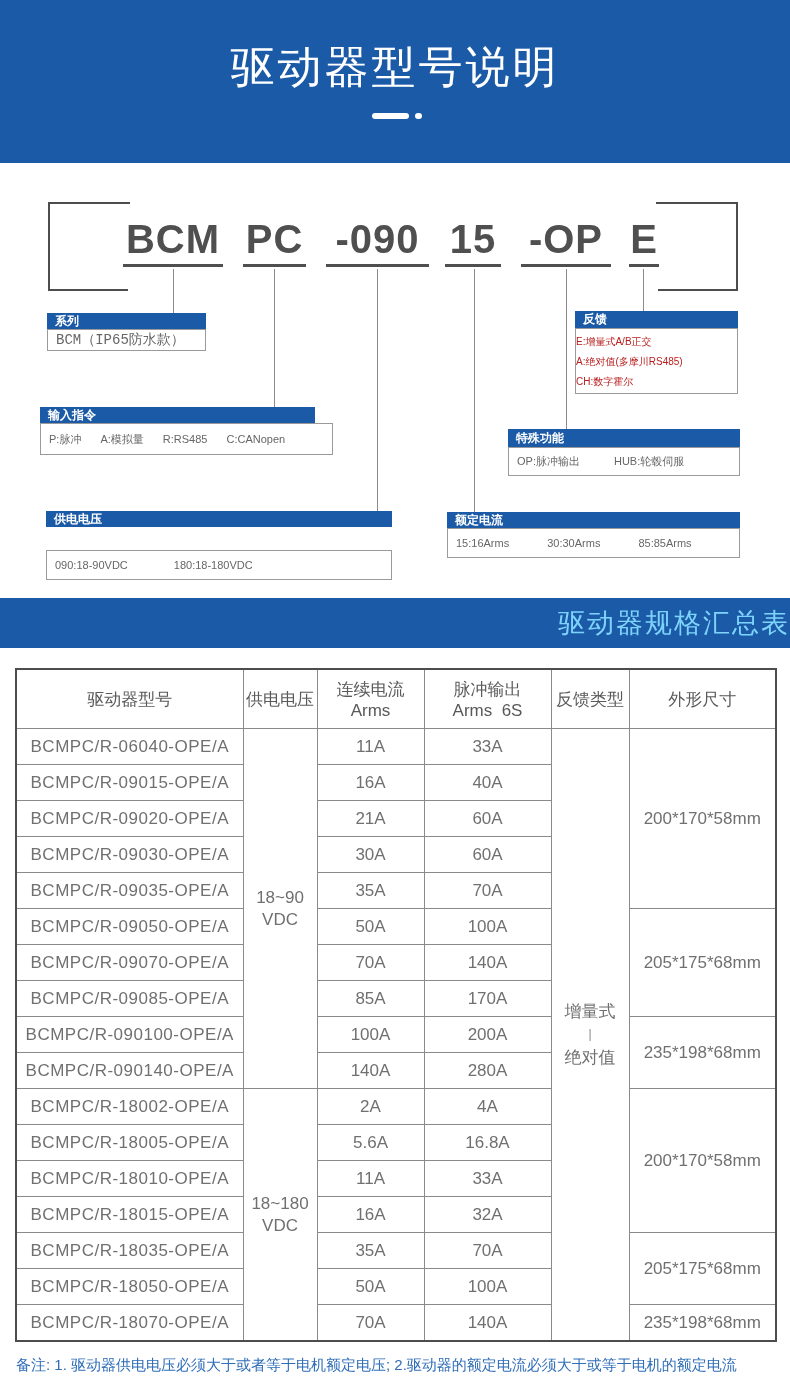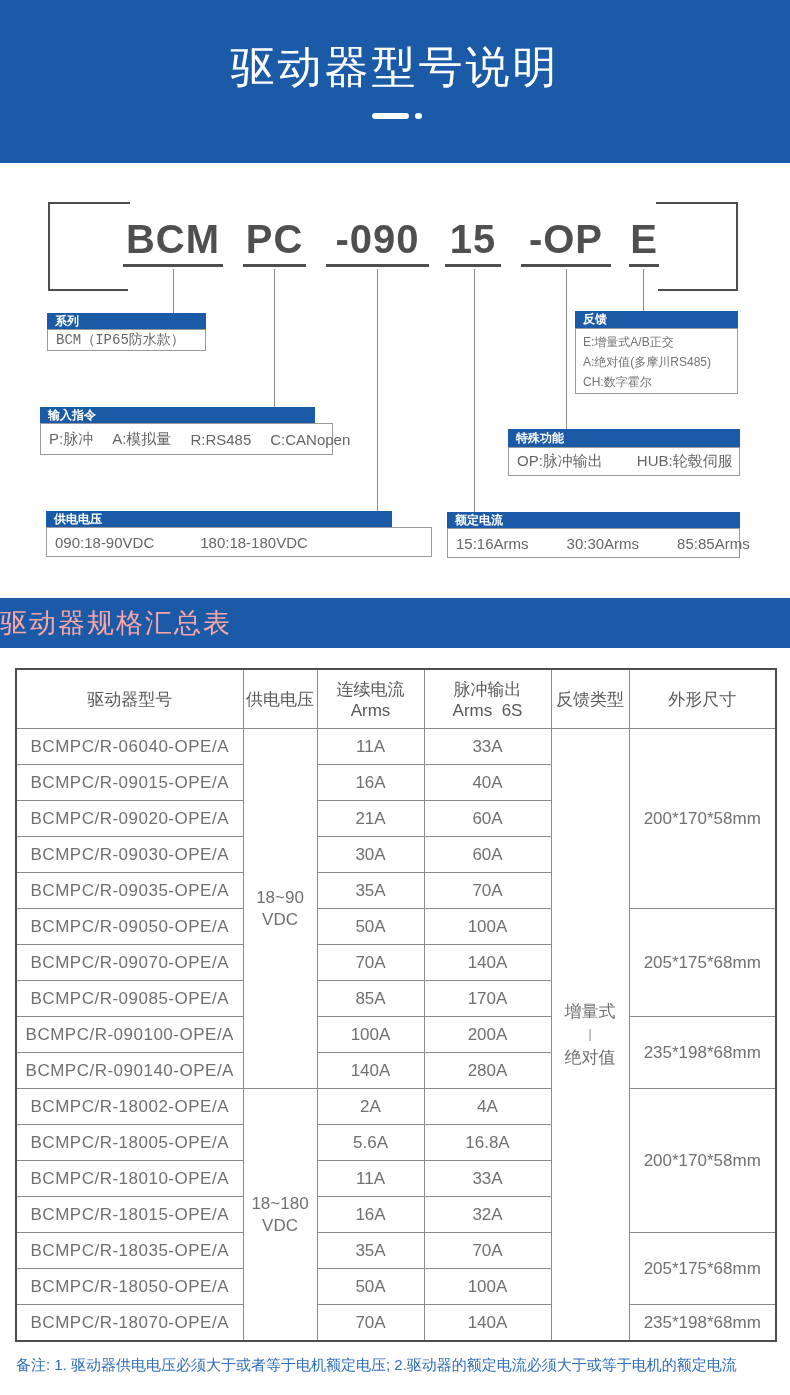--- a/index.html
+++ b/index.html
@@ -14,29 +14,29 @@
   .title-dot{position:absolute;left:415px;top:113px;width:7px;height:6px;border-radius:3px;background:#ffffff;}
 
   
   .bracket{position:absolute;background:#4d4d4d;}
   .seg{position:absolute;top:214px;height:50px;line-height:50px;text-align:center;
        font-size:40px;font-weight:700;color:#4f4f4f;border-bottom:3px solid #4f4f4f;letter-spacing:1px;}
   .connector{position:absolute;width:1px;background:#8a8a8a;}
   .co-bar{position:absolute;background:#1b5aa6;color:#ffffff;font-size:12px;font-weight:700;
           padding-left:8px;box-sizing:border-box;display:flex;align-items:center;}
   .co-box{position:absolute;background:#ffffff;border:1px solid #9a9a9a;box-sizing:border-box;
-          color:#666666;font-size:15px;display:flex;align-items:center;padding-left:8px;}
+          color:#666666;font-size:11px;display:flex;align-items:center;padding-left:8px;}
   .co-box .item{white-space:nowrap;}
   .co-box-multi{position:absolute;background:#ffffff;border:1px solid #9a9a9a;box-sizing:border-box;
-          color:#737373;font-size:12px;padding:3px 0 0 7px;line-height:20px;}
+          color:#b91c1c;font-size:10px;padding:3px 0 0 0;line-height:20px;}
 
   
   .band{position:absolute;left:0;top:598px;width:790px;height:50px;background:#1b5aa6;}
-  .band-title{position:absolute;left:0;top:0;width:100%;height:66px;line-height:50px;text-align:left;
-              color:#fca5a5;font-size:27px;letter-spacing:2px;}
+  .band-title{position:absolute;left:0;top:0;width:100%;height:66px;line-height:50px;text-align:right;
+              color:#7dd3fc;font-size:27px;letter-spacing:2px;}
 
   
   table.spec{position:absolute;left:15px;top:668px;width:760px;border-collapse:collapse;
              table-layout:fixed;border:2px solid #4d4d4d;}
   table.spec th, table.spec td{border:1px solid #8a8a8a;padding:0;text-align:center;}
   table.spec th{height:58px;font-weight:400;color:#595959;font-size:17px;}
   table.spec td{height:35px;color:#707070;font-size:17px;}
   .th-sub{white-space:pre;}
   .model-cell{letter-spacing:0.5px;}
   .dimension-cell{font-size:16px;}
@@ -98,21 +98,21 @@
       <span class="item">C:CANopen</span>
     </div>
 
     <div class="co-bar" style="left:508px;top:429px;width:232px;height:18px;">特殊功能</div>
     <div class="co-box" style="left:508px;top:447px;width:232px;height:29px;column-gap:34px;">
       <span class="item">OP:脉冲输出</span>
       <span class="item">HUB:轮毂伺服</span>
     </div>
 
     <div class="co-bar" style="left:46px;top:511px;width:346px;height:16px;">供电电压</div>
-    <div class="co-box" style="left:46px;top:527px;width:386px;height:30px;column-gap:46px;">
+    <div class="co-box" style="left:46px;top:550px;width:346px;height:30px;column-gap:46px;">
       <span class="item">090:18-90VDC</span>
       <span class="item">180:18-180VDC</span>
     </div>
 
     <div class="co-bar" style="left:447px;top:512px;width:293px;height:16px;">额定电流</div>
     <div class="co-box" style="left:447px;top:528px;width:293px;height:30px;column-gap:33px;gap:38px;">
       <span class="item">15:16Arms</span>
       <span class="item">30:30Arms</span>
       <span class="item">85:85Arms</span>
     </div>

